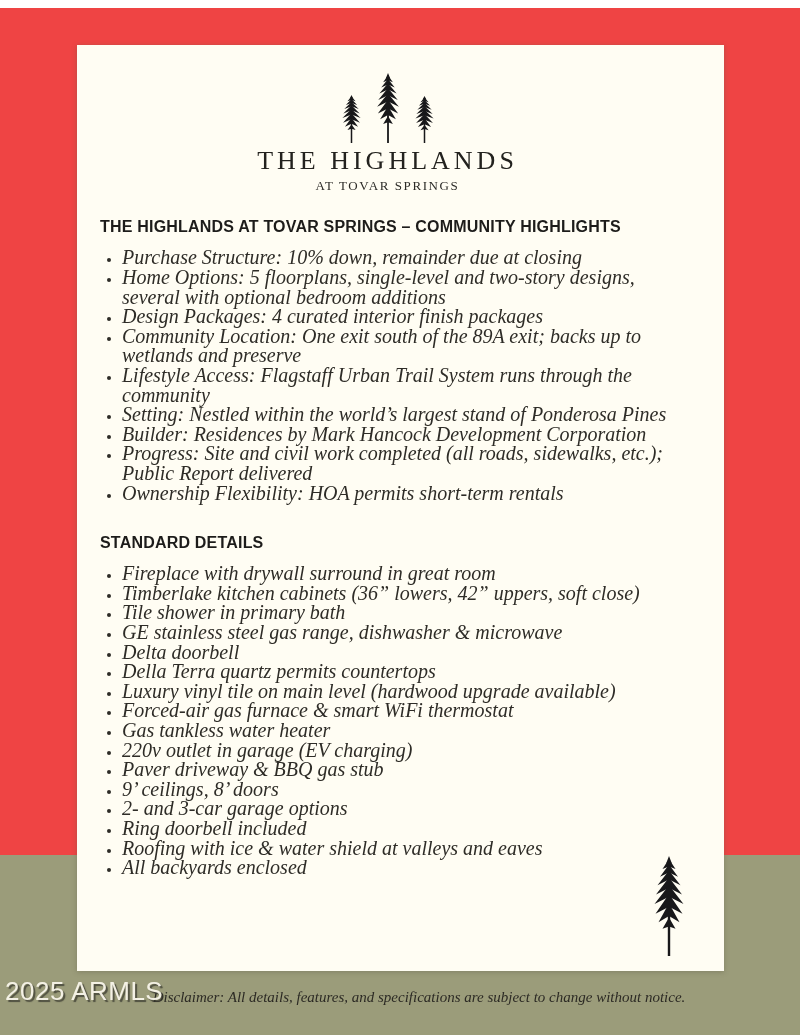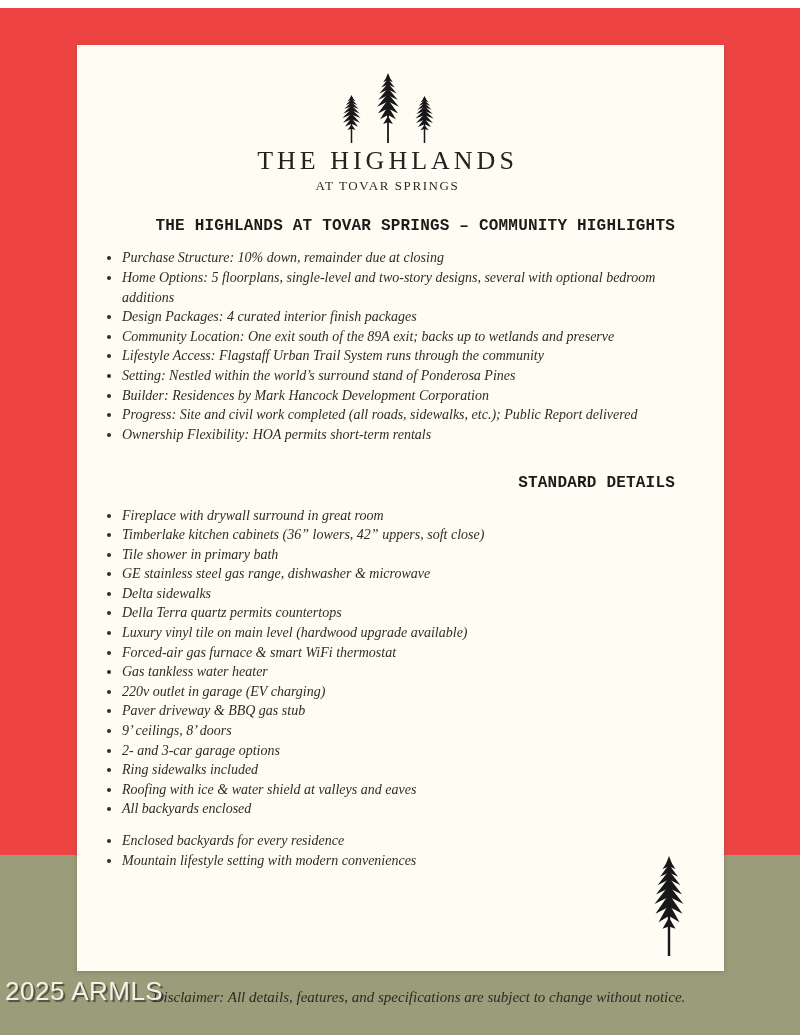--- a/index.html
+++ b/index.html
@@ -19,30 +19,30 @@
   .logo-title{
     margin-top:4px;font-family:"Liberation Serif",serif;font-weight:400;
     font-size:26px;letter-spacing:4px;color:#23221e;line-height:1.1;white-space:nowrap;
   }
   .logo-subtitle{
     margin-top:2px;font-family:"Liberation Serif",serif;font-size:13px;
     letter-spacing:1.6px;color:#2c2b27;line-height:1.2;
   }
   
   h2.sec{
-    font-family:Liberation Mono, monospace;font-weight:700;color:#1d1c1a;
-    font-size:16px;letter-spacing:.2px;margin:0;line-height:1.2;text-align:right;
+    font-family:Liberation Sans, sans-serif;font-weight:700;color:#1d1c1a;
+    font-size:16px;letter-spacing:.2px;margin:0;line-height:1.2;
   }
   #sec0 h2.sec{margin-top:24px;}
   #sec1 h2.sec{margin-top:30px;}
   #sec2 h2.sec{margin-top:25px;}
   ul.blist{
     margin:12px 0 0 0;padding:0 0 0 22px;list-style:disc outside;
     font-family:"Liberation Serif",serif;font-style:italic;
-    font-size:14px;line-height:19.6px;color:#2e2c27;
+    font-size:20px;line-height:19.6px;color:#2e2c27;
   }
   ul.blist li{margin:0;padding:0;}
   ul.blist li::marker{color:#2e2c27;font-size:13px;}
   
   .corner-tree{position:absolute;right:35px;bottom:15px;}
   
   .disclaimer{
     position:absolute;left:0;top:981px;width:800px;text-align:center;
     font-family:"Liberation Serif",serif;font-style:italic;font-size:15px;
     color:#2c2a24;z-index:1;padding-left:19px;
@@ -97,54 +97,50 @@
     </div>
 
     <section id="sec0">
       <h2 class="sec">THE HIGHLANDS AT TOVAR SPRINGS – COMMUNITY HIGHLIGHTS</h2>
       <ul class="blist">
           <li>Purchase Structure: 10% down, remainder due at closing</li>
           <li>Home Options: 5 floorplans, single-level and two-story designs, several with optional bedroom additions</li>
           <li>Design Packages: 4 curated interior finish packages</li>
           <li>Community Location: One exit south of the 89A exit; backs up to wetlands and preserve</li>
           <li>Lifestyle Access: Flagstaff Urban Trail System runs through the community</li>
-          <li>Setting: Nestled within the world’s surround stand of Ponderosa Pines</li>
+          <li>Setting: Nestled within the world’s largest stand of Ponderosa Pines</li>
           <li>Builder: Residences by Mark Hancock Development Corporation</li>
           <li>Progress: Site and civil work completed (all roads, sidewalks, etc.); Public Report delivered</li>
           <li>Ownership Flexibility: HOA permits short-term rentals</li>
         </ul>
     </section>
 
     <section id="sec1">
       <h2 class="sec">STANDARD DETAILS</h2>
       <ul class="blist">
           <li>Fireplace with drywall surround in great room</li>
           <li>Timberlake kitchen cabinets (36” lowers, 42” uppers, soft close)</li>
           <li>Tile shower in primary bath</li>
           <li>GE stainless steel gas range, dishwasher &amp; microwave</li>
-          <li>Delta sidewalks</li>
+          <li>Delta doorbell</li>
           <li>Della Terra quartz permits countertops</li>
           <li>Luxury vinyl tile on main level (hardwood upgrade available)</li>
           <li>Forced-air gas furnace &amp; smart WiFi thermostat</li>
           <li>Gas tankless water heater</li>
           <li>220v outlet in garage (EV charging)</li>
           <li>Paver driveway &amp; BBQ gas stub</li>
           <li>9’ ceilings, 8’ doors</li>
           <li>2- and 3-car garage options</li>
-          <li>Ring sidewalks included</li>
+          <li>Ring doorbell included</li>
           <li>Roofing with ice &amp; water shield at valleys and eaves</li>
           <li>All backyards enclosed</li>
         </ul>
     </section>
 
     <section id="sec2">
-      <ul class="blist">
-          <li>Enclosed backyards for every residence</li>
-          <li>Mountain lifestyle setting with modern conveniences</li>
-        </ul>
     </section>
 
     <svg class="corner-tree pine" width="40" height="100">
         <use href="#pine"></use>
       </svg>
   </div>
 
   <div class="disclaimer">Disclaimer: All details, features, and specifications are subject to change without notice.</div>
   <div class="watermark">2025 ARMLS</div>
 </div>

